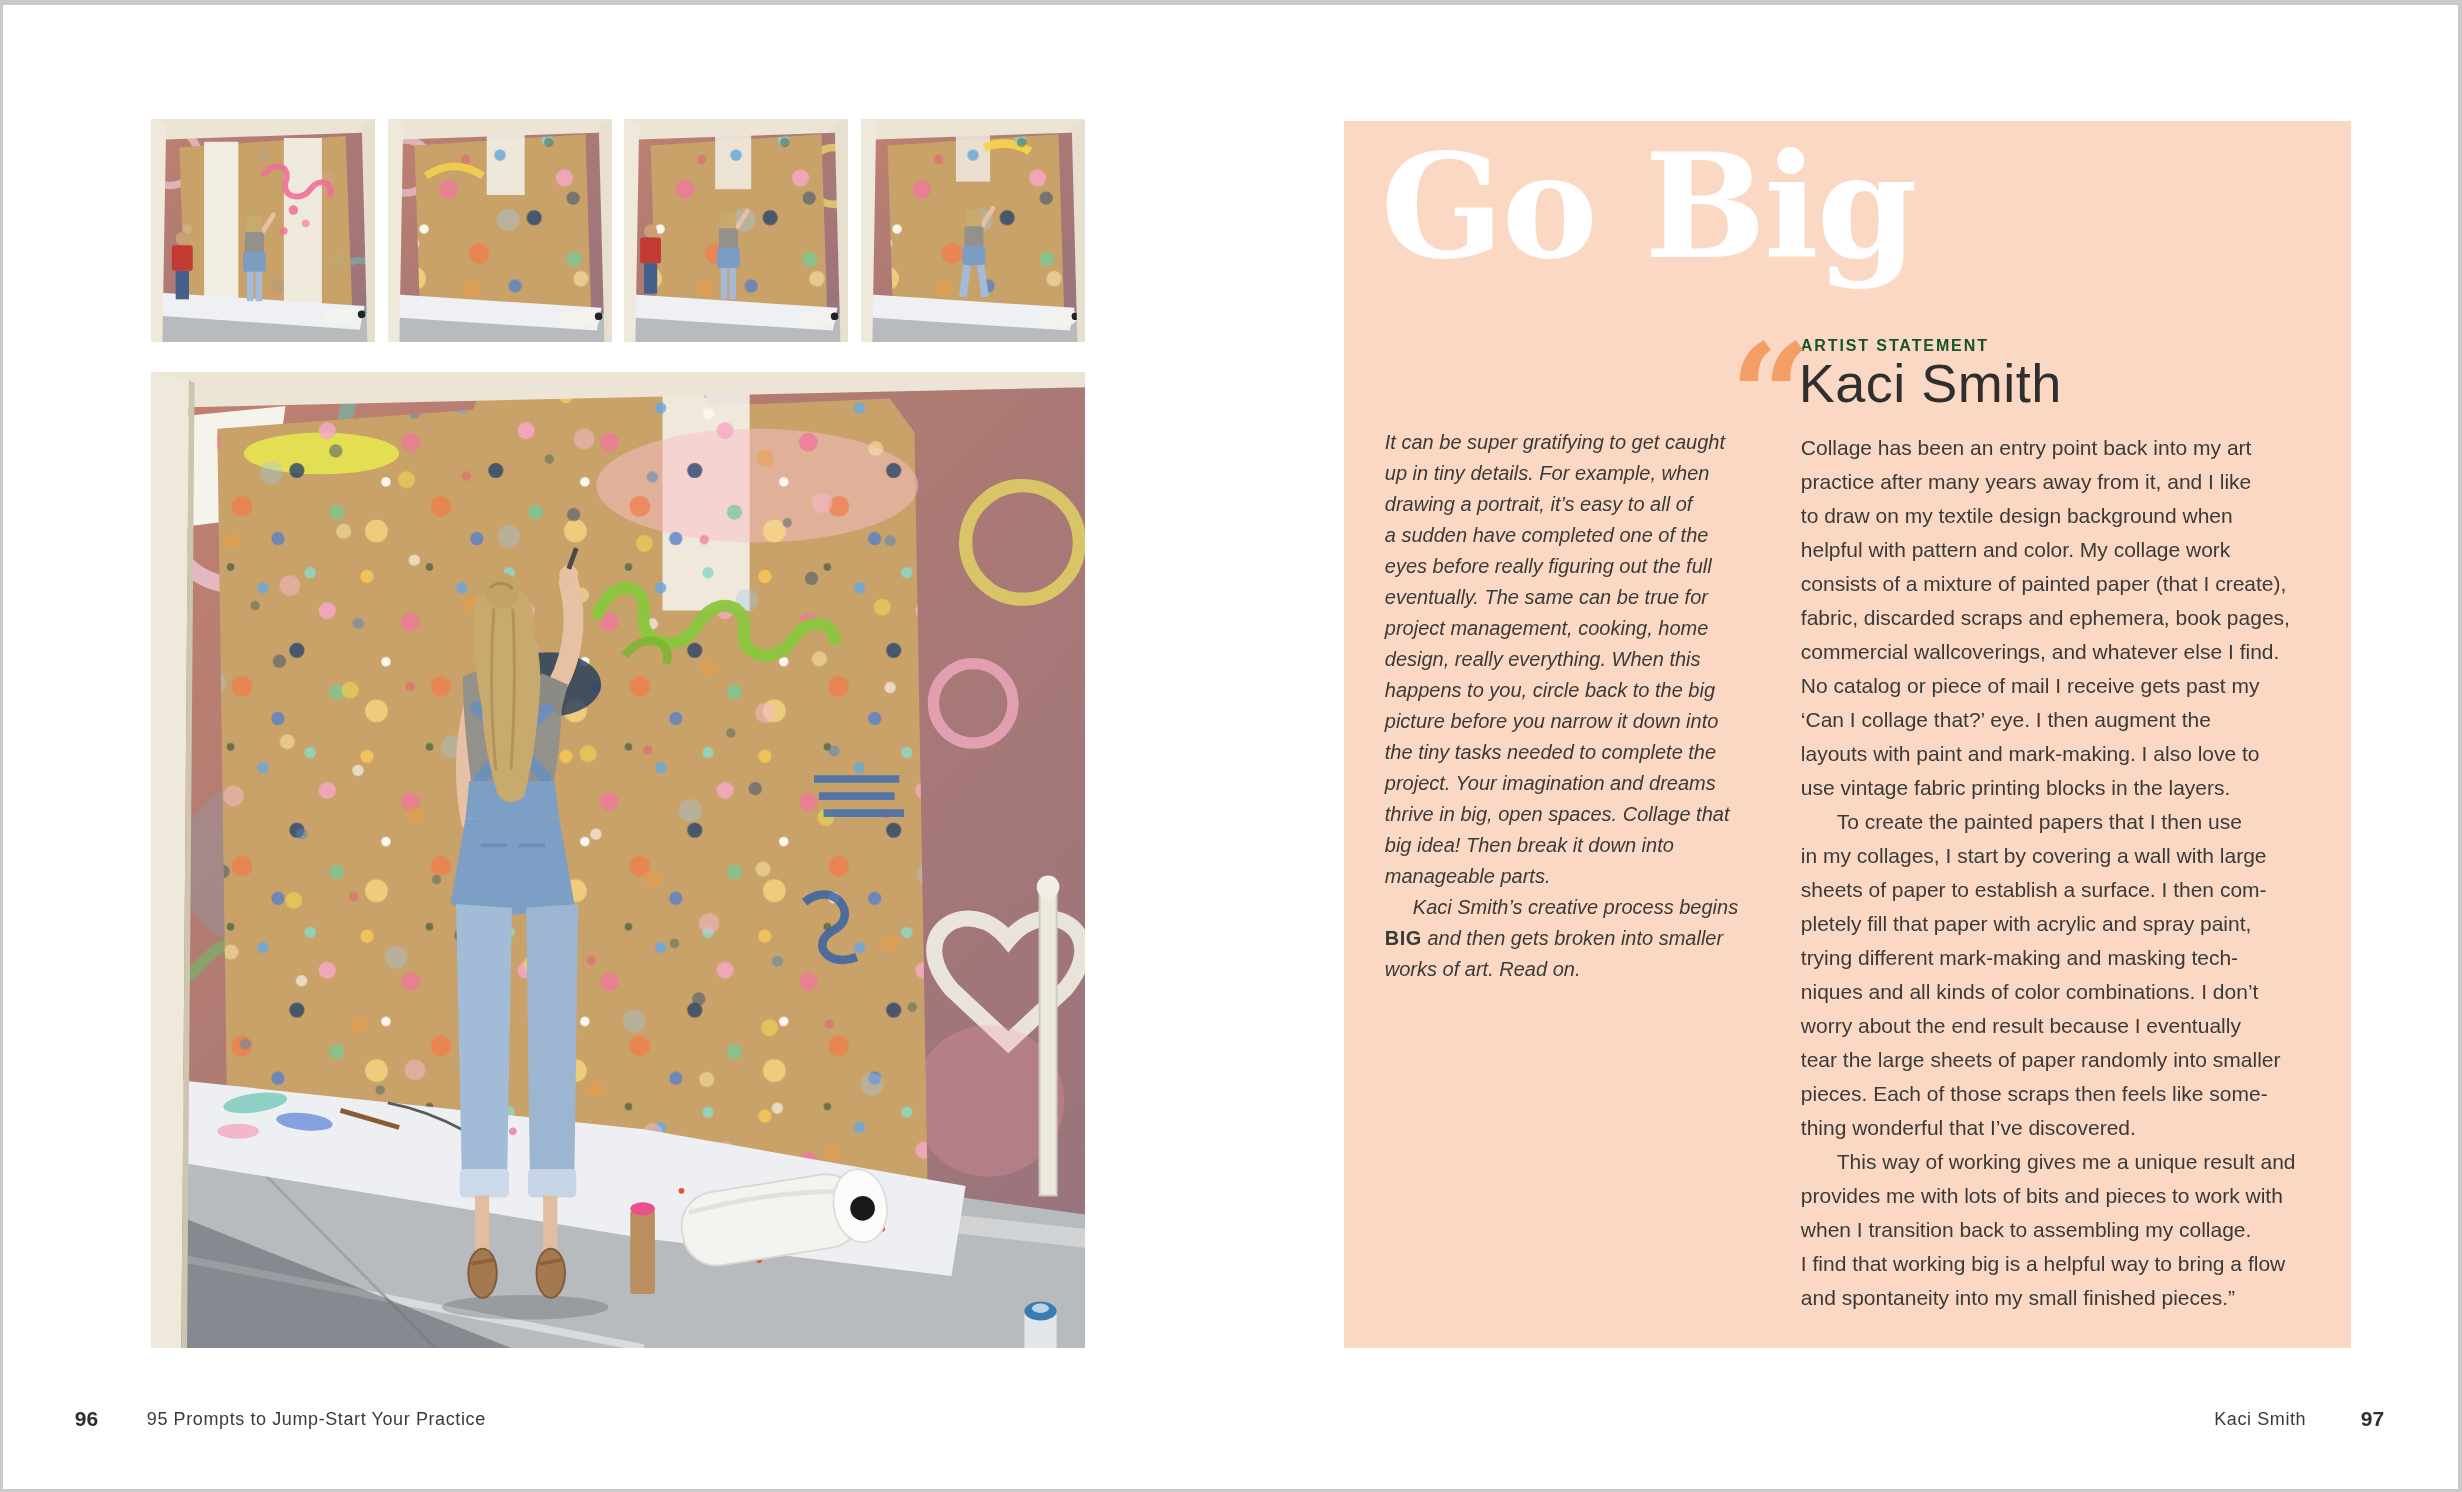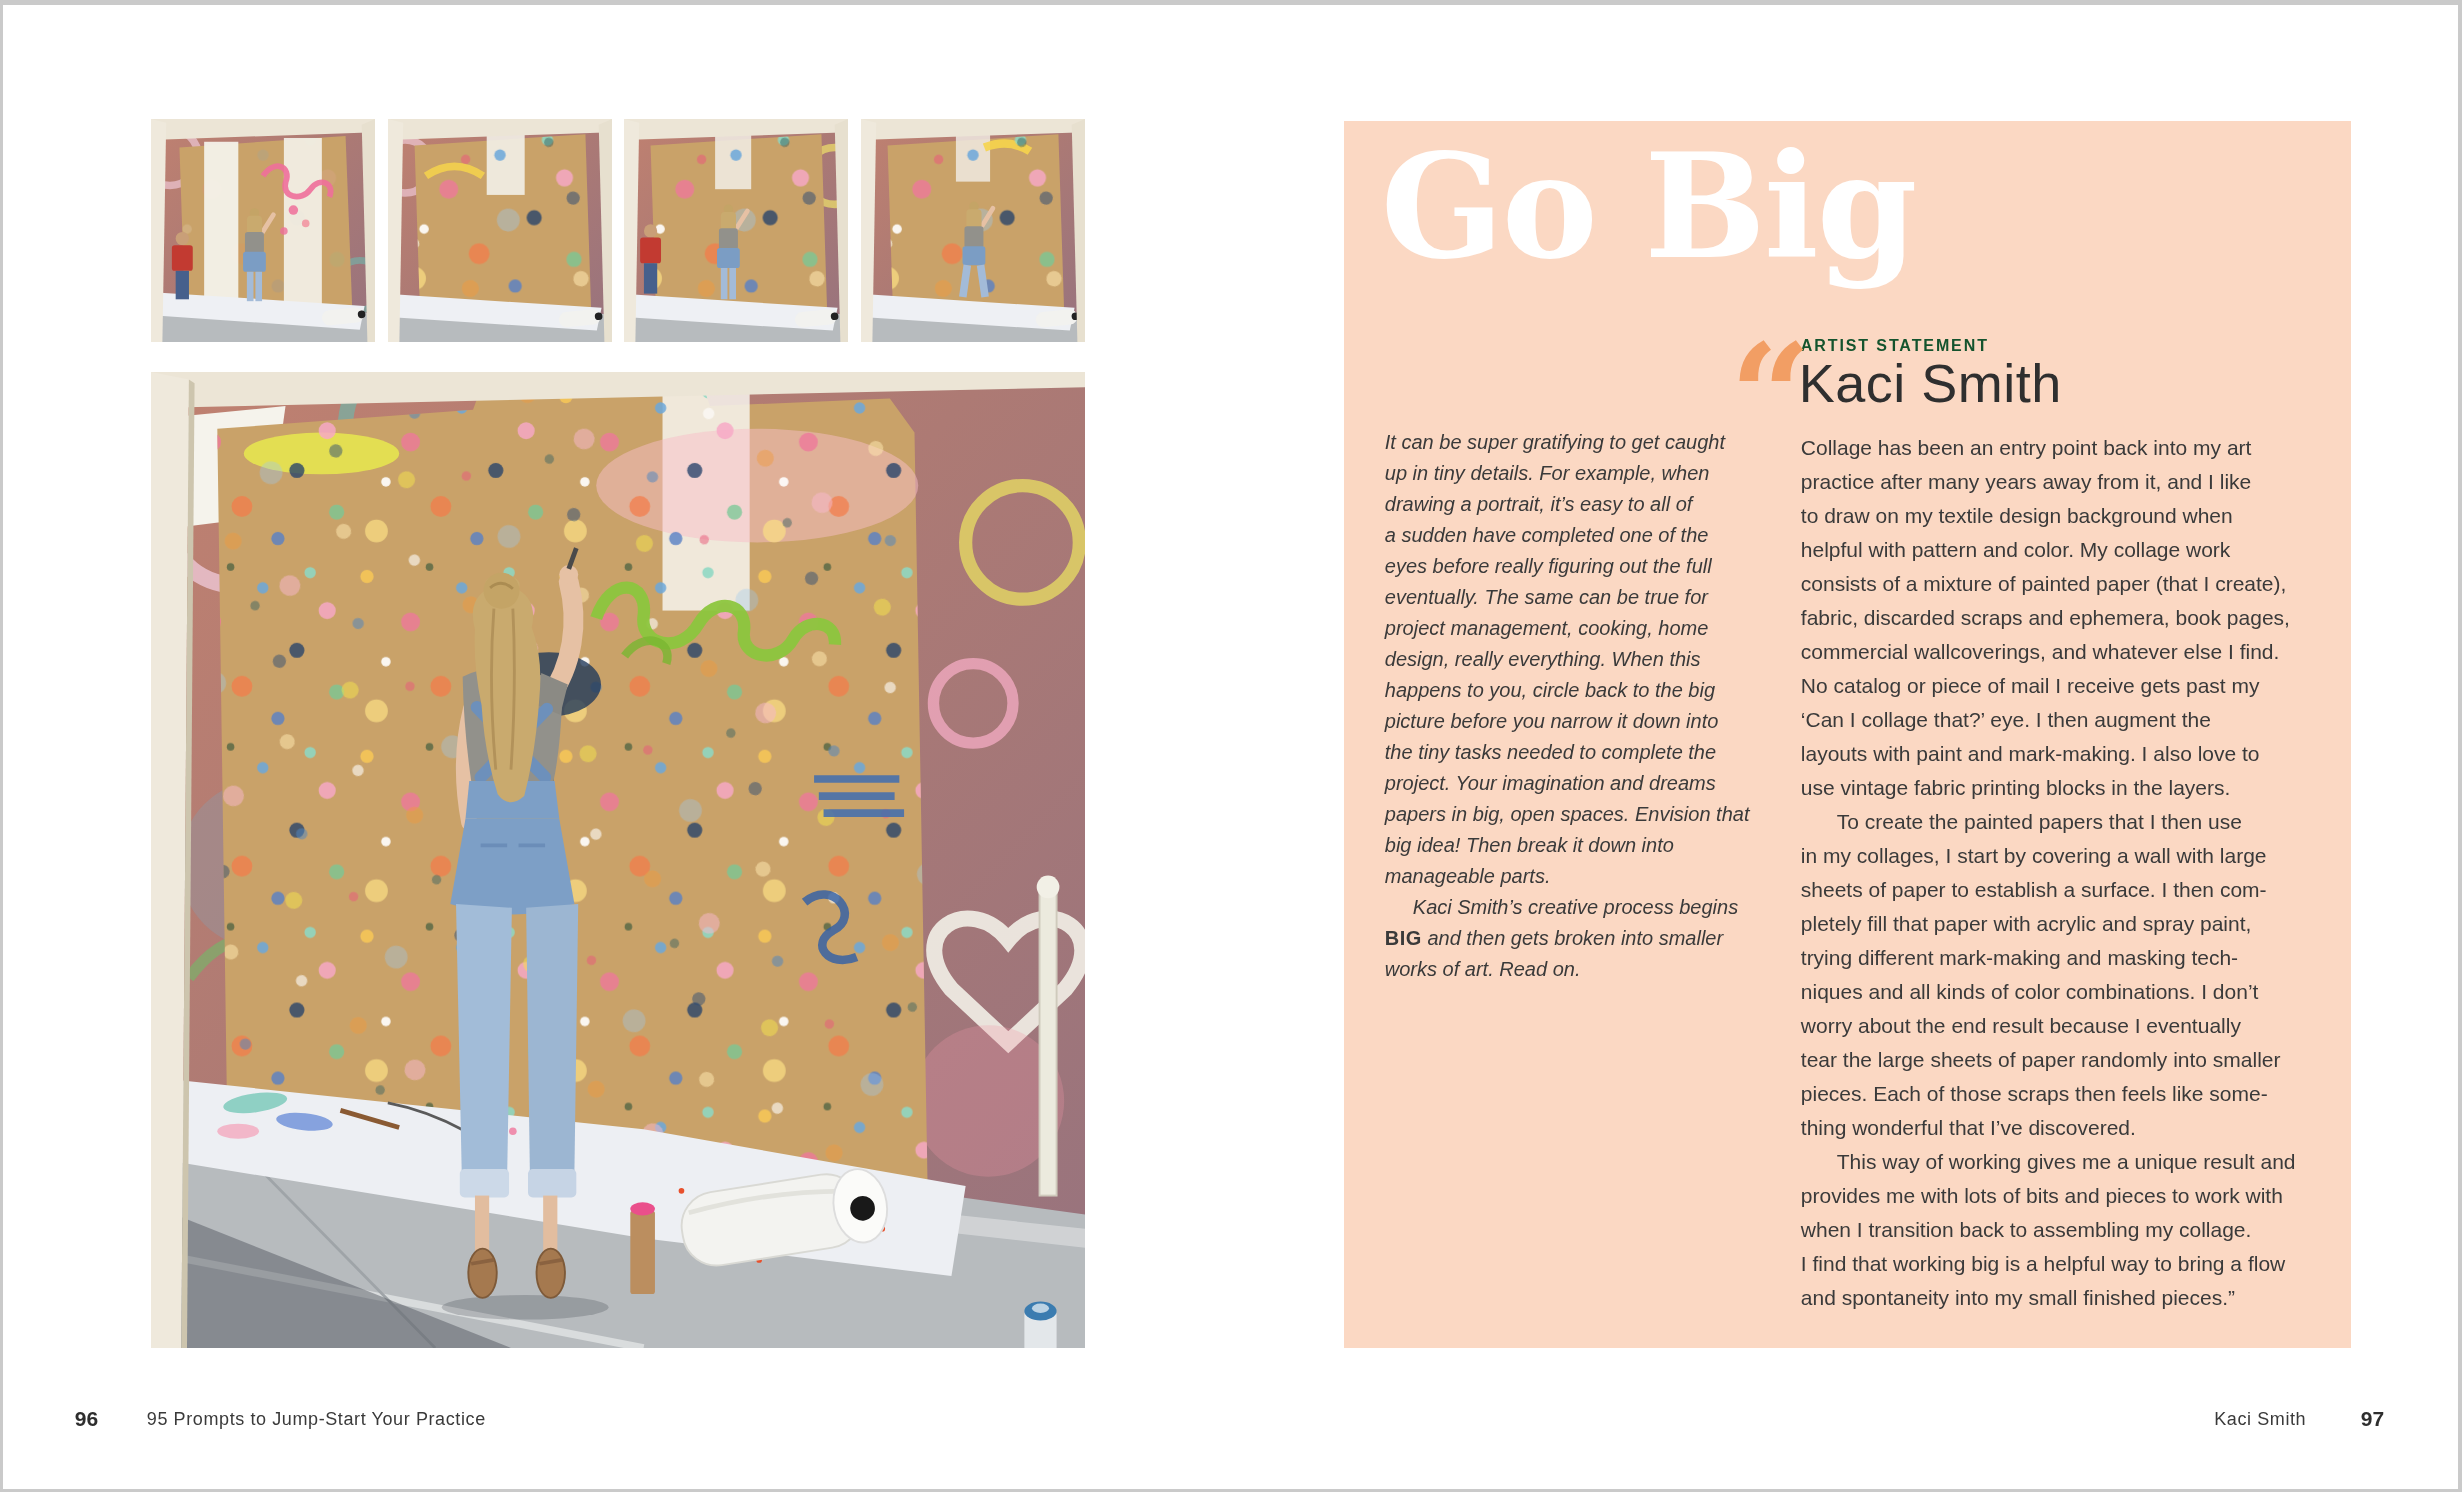--- a/index.html
+++ b/index.html
@@ -322,21 +322,21 @@
         <div class="tline">drawing a portrait, it’s easy to all of</div>
         <div class="tline">a sudden have completed one of the</div>
         <div class="tline">eyes before really figuring out the full</div>
         <div class="tline">eventually. The same can be true for</div>
         <div class="tline">project management, cooking, home</div>
         <div class="tline">design, really everything. When this</div>
         <div class="tline">happens to you, circle back to the big</div>
         <div class="tline">picture before you narrow it down into</div>
         <div class="tline">the tiny tasks needed to complete the</div>
         <div class="tline">project. Your imagination and dreams</div>
-        <div class="tline">papers in big, open spaces. Envision that</div>
+        <div class="tline">thrive in big, open spaces. Collage that</div>
         <div class="tline">big idea! Then break it down into</div>
         <div class="tline">manageable parts.</div>
         <div class="tline indent">Kaci Smith’s creative process begins</div>
         <div class="tline"><b>BIG</b> and then gets broken into smaller</div>
         <div class="tline">works of art. Read on.</div>
       </div>
 
   <div id="kicker">ARTIST STATEMENT</div>
   <div id="artist-name">Kaci Smith</div>
   <div id="quote-mark">“</div>

